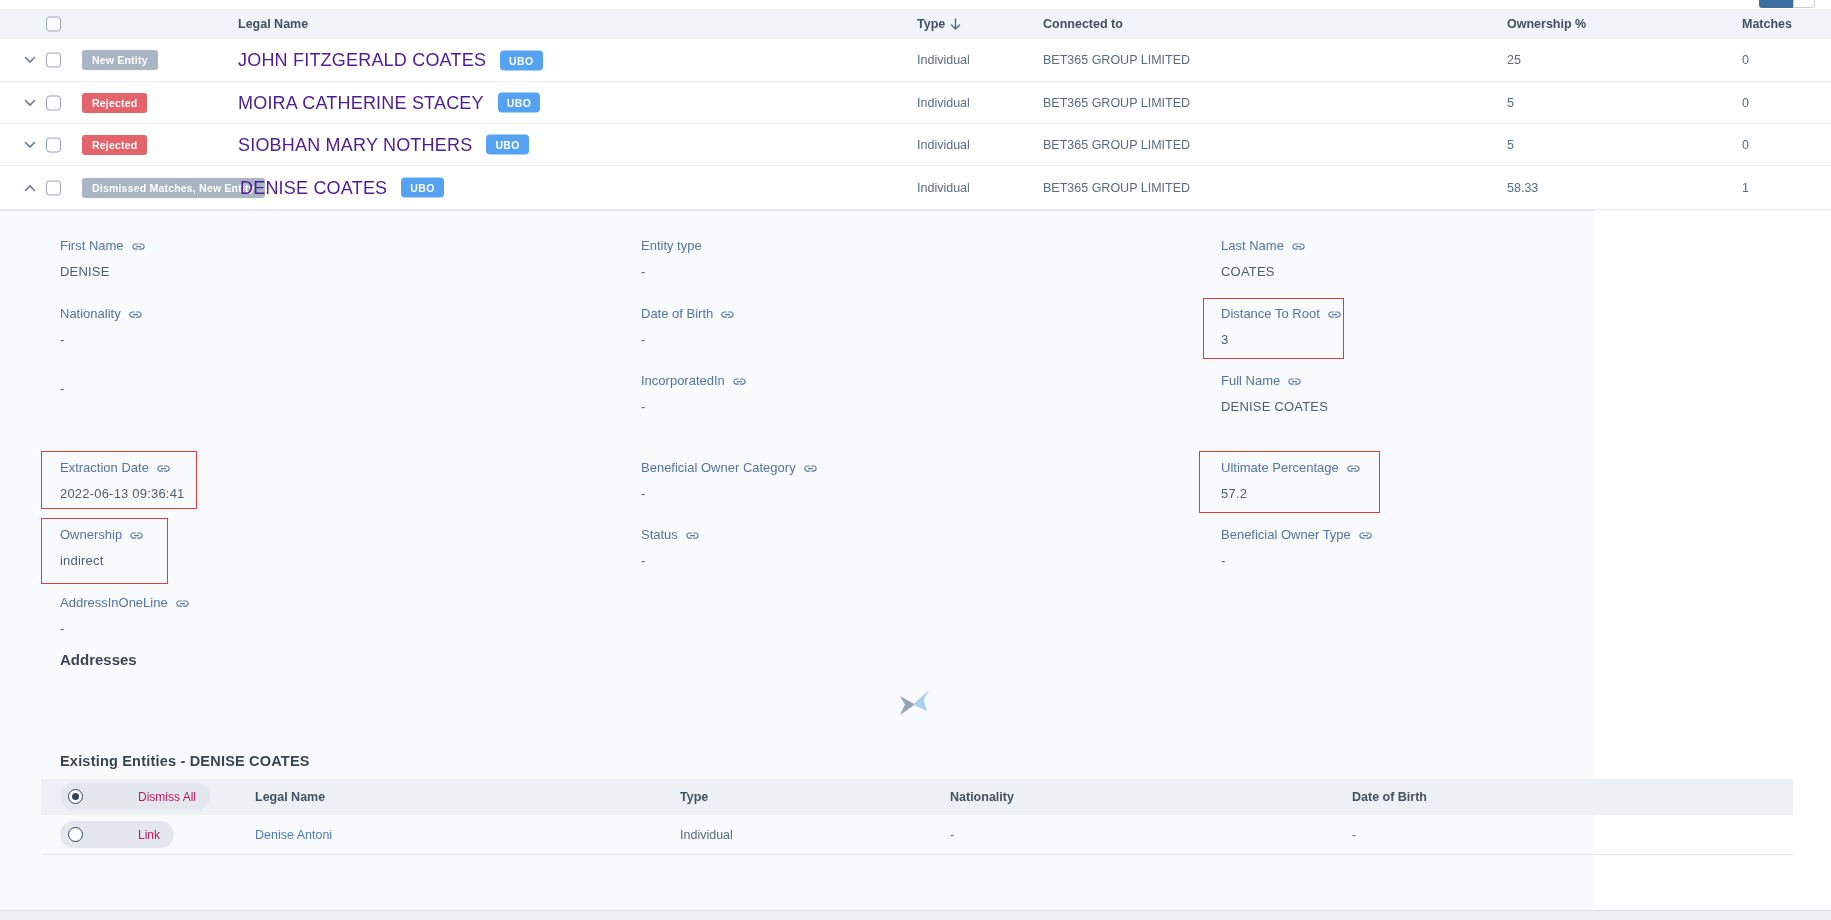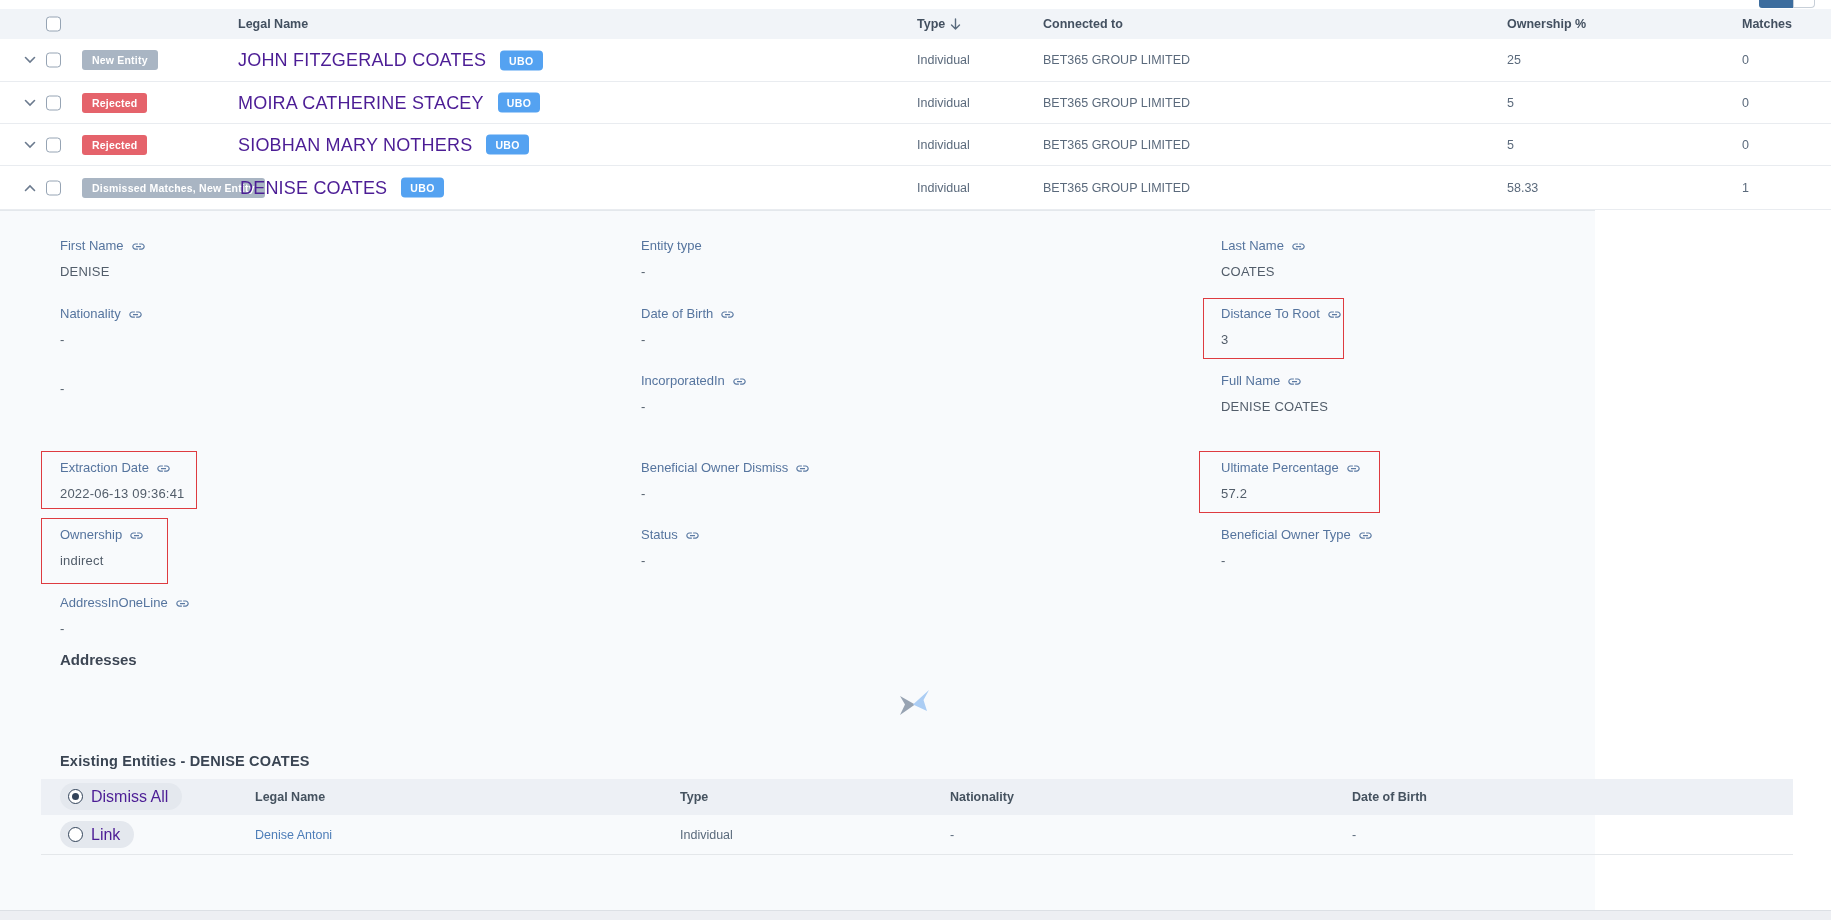--- a/index.html
+++ b/index.html
@@ -64,21 +64,21 @@
   .ex-thead { position:absolute; left:41px; top:568px; width:1752px; height:36px; background:#edf0f5; }
   .ex-row   { position:absolute; left:41px; top:604px; width:1752px; height:40px; border-bottom:1px solid #e4e7ea; }
   .ex-col { position:absolute; top:50%; transform:translateY(-50%); font-size:12.5px; white-space:nowrap; }
   .ex-col-h { font-weight:700; color:#45525f; }
   .x-legal { left:214px; } .x-type { left:639px; } .x-nat { left:909px; } .x-dob { left:1311px; }
   .ex-val { color:#5a6a7c; }
   .ex-link-name { color:#4d7db8; cursor:pointer; }
   .pill { position:absolute; left:19px; height:27px; display:inline-flex; align-items:center; gap:8px;
           padding:0 14px 0 8px; border-radius:14px; background:#e4e8ee; cursor:pointer; }
   .pill-h { top:4px; } .pill-r { top:6px; }
-  .pill span.plabel { font-size:16px; color:#4c1d95; }
+  .pill span.plabel { font-size:12px; color:#be185d;margin-left:47px; }
   .radio { width:15px; height:15px; border:1.5px solid #33445a; border-radius:50%; background:#fff;
            display:inline-flex; align-items:center; justify-content:center; }
   .radio.sel::after { content:""; width:7px; height:7px; border-radius:50%; background:#33445a; }
 
   .bottombar { position:absolute; left:0; top:910px; width:1831px; height:10px; background:#edeff3; border-top:1px solid #dce0e5; }
 </style>
 </head>
 <body>
 
 <div class="app">
@@ -262,21 +262,21 @@
       <div class="flabel">
           <span class="ltext">Extraction Date</span>
         <span class="linkicon"><svg width="15" height="15" viewBox="0 0 24 24" fill="#5b7aa3">
               <path d="M3.9 12c0-1.71 1.39-3.1 3.1-3.1h4V7H7c-2.76 0-5 2.24-5 5s2.24 5 5 5h4v-1.9H7c-1.71 0-3.1-1.39-3.1-3.1zM8 13h8v-2H8v2zm9-6h-4v1.9h4c1.71 0 3.1 1.39 3.1 3.1s-1.39 3.1-3.1 3.1h-4V17h4c2.76 0 5-2.24 5-5s-2.24-5-5-5z"></path>
             </svg></span>
       </div>
       <div class="fvalue">2022-06-13 09:36:41</div>
     </div>
     <div class="field c2 rD">
       <div class="flabel">
-          <span class="ltext">Beneficial Owner Dismiss</span>
+          <span class="ltext">Beneficial Owner Category</span>
         <span class="linkicon"><svg width="15" height="15" viewBox="0 0 24 24" fill="#5b7aa3">
               <path d="M3.9 12c0-1.71 1.39-3.1 3.1-3.1h4V7H7c-2.76 0-5 2.24-5 5s2.24 5 5 5h4v-1.9H7c-1.71 0-3.1-1.39-3.1-3.1zM8 13h8v-2H8v2zm9-6h-4v1.9h4c1.71 0 3.1 1.39 3.1 3.1s-1.39 3.1-3.1 3.1h-4V17h4c2.76 0 5-2.24 5-5s-2.24-5-5-5z"></path>
             </svg></span>
       </div>
       <div class="fvalue">-</div>
     </div>
     <div class="field c3 rD">
       <div class="flabel">
           <span class="ltext">Ultimate Percentage</span>
         <span class="linkicon"><svg width="15" height="15" viewBox="0 0 24 24" fill="#5b7aa3">

